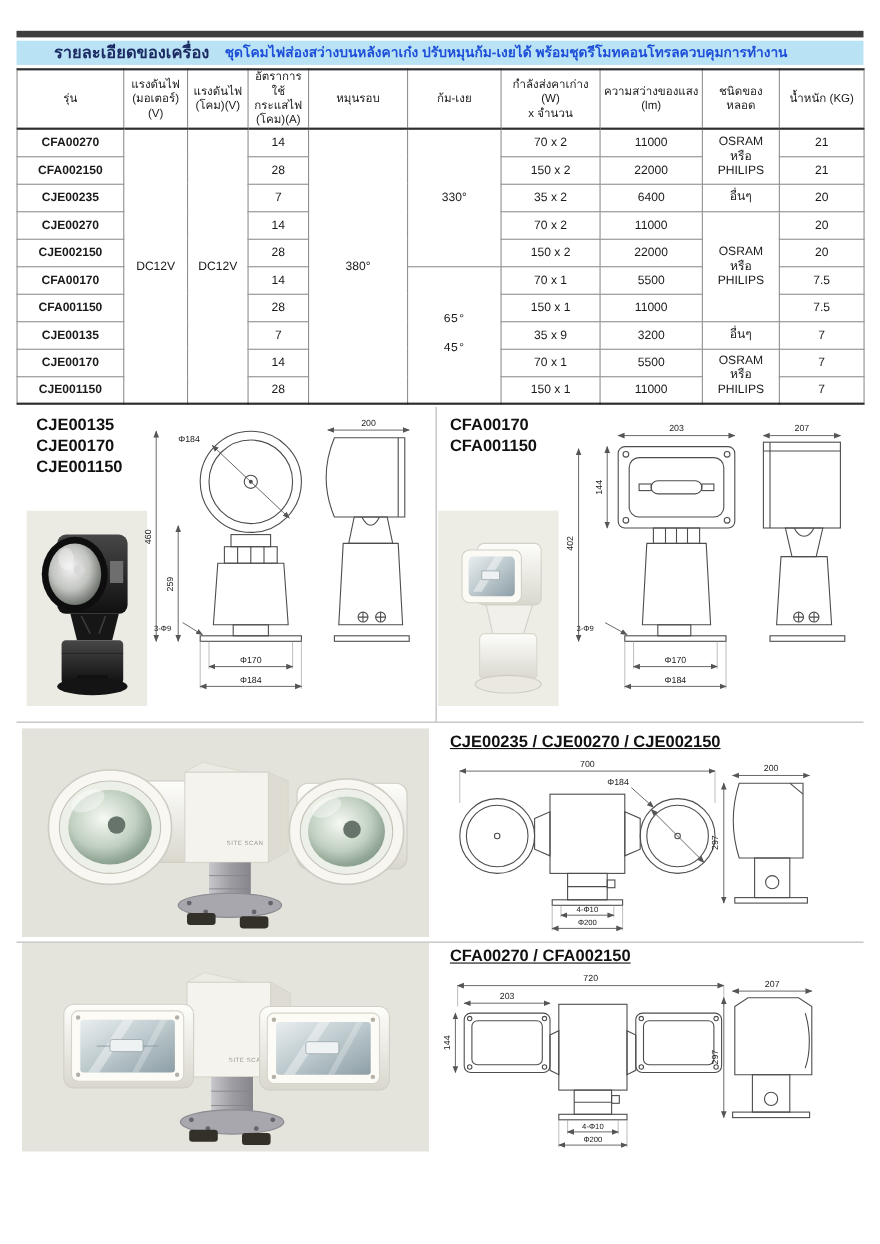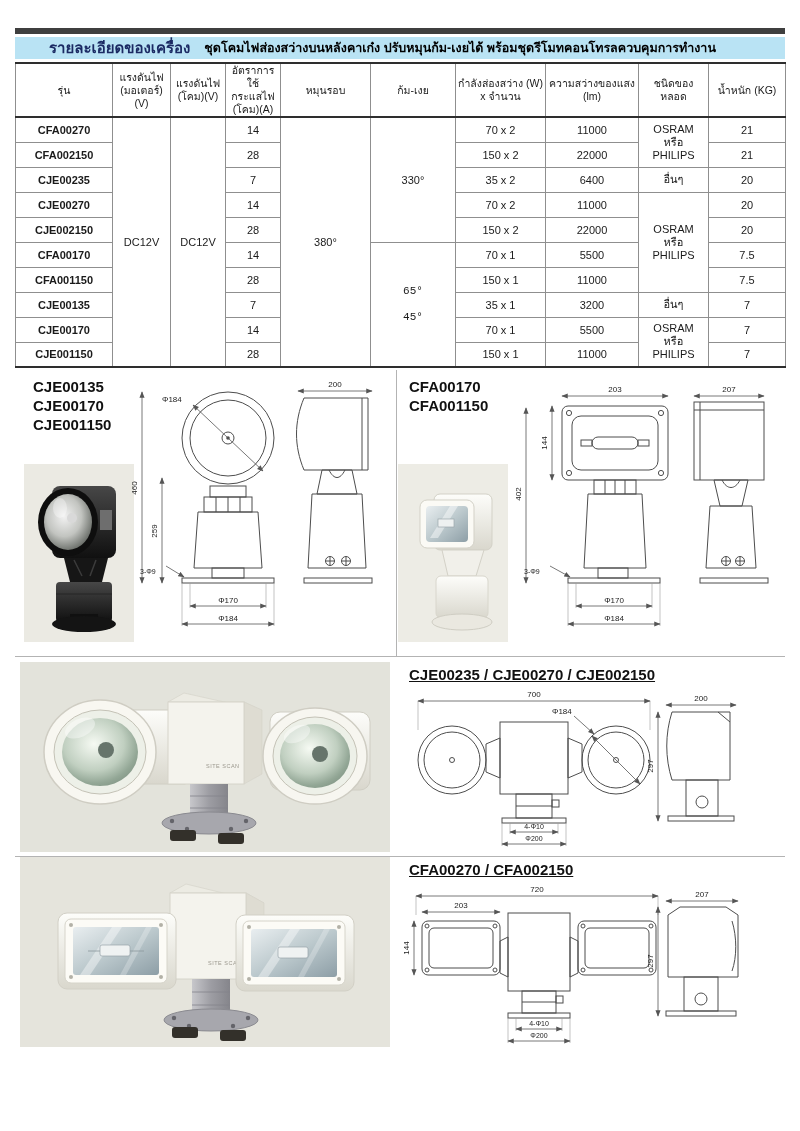--- a/index.html
+++ b/index.html
@@ -2,21 +2,21 @@
 <html><head>
 <meta charset="utf-8">
 <style>
   html,body{margin:0;padding:0;background:#fff;}
   .page{position:relative;width:800px;height:1131px;background:#ffffff;overflow:hidden;
         font-family:"Liberation Sans","DejaVu Sans",sans-serif;color:#1a1a1a;}
   .topbar{position:absolute;left:15px;top:28px;width:770px;height:6px;background:#3f3f3f;}
   .titlebar{position:absolute;left:15px;top:37px;width:770px;height:22px;background:#b9e3f4;
             display:flex;align-items:center;}
   .titlebar .t1{font-weight:bold;font-size:15px;color:#1b2a63;padding-left:34px;}
-  .titlebar .t2{font-weight:bold;font-size:12.5px;color:#000000;padding-left:14px;}
+  .titlebar .t2{font-weight:bold;font-size:12.5px;color:#1d4ed8;padding-left:14px;}
   table.spec{position:absolute;left:15px;top:62px;width:770px;border-collapse:collapse;table-layout:fixed;
              border-top:2px solid #2e2e2e;border-bottom:2px solid #2e2e2e;}
   table.spec th,table.spec td{border:1px solid #8f8f8f;text-align:center;vertical-align:middle;
              font-size:11px;padding:0 2px;overflow:hidden;}
   table.spec thead tr{height:52px;}
   table.spec thead th{font-weight:normal;font-size:10.5px;line-height:13px;border-bottom:2px solid #2e2e2e;}
   table.spec tbody tr{height:25px;}
   td.model{font-weight:bold;text-align:left;padding-left:18px;}
   .pre{white-space:pre-line;}
   td.lamp{font-size:10.5px;line-height:13px;}
@@ -103,21 +103,21 @@
         <th class="pre">รุ่น</th>
         <th class="pre">แรงดันไฟ
 (มอเตอร์)(V)</th>
         <th class="pre">แรงดันไฟ
 (โคม)(V)</th>
         <th class="pre">อัตราการใช้
 กระแสไฟ
 (โคม)(A)</th>
         <th class="pre">หมุนรอบ</th>
         <th class="pre">ก้ม-เงย</th>
-        <th class="pre">กำลังส่องสว่าง (W)
+        <th class="pre">กำลังส่งคาเก่าง (W)
 x จำนวน</th>
         <th class="pre">ความสว่างของแสง
 (lm)</th>
         <th class="pre">ชนิดของหลอด</th>
         <th class="pre">น้ำหนัก (KG)</th>
       </tr>
     </thead>
     <tbody>
       <tr>
         <td class="model">CFA00270</td>
@@ -179,21 +179,21 @@
       <tr>
         <td class="model">CFA001150</td>
         <td>28</td>
         <td>150 x 1</td>
         <td>11000</td>
         <td>7.5</td>
       </tr>
       <tr>
         <td class="model">CJE00135</td>
         <td>7</td>
-        <td>35 x 1</td>
+        <td>35 x 9</td>
         <td>3200</td>
         <td class="lamp">อื่นๆ</td>
         <td>7</td>
       </tr>
       <tr>
         <td class="model">CJE00170</td>
         <td>14</td>
         <td>70 x 1</td>
         <td>5500</td>
         <td rowspan="2" class="pre lamp">OSRAM

